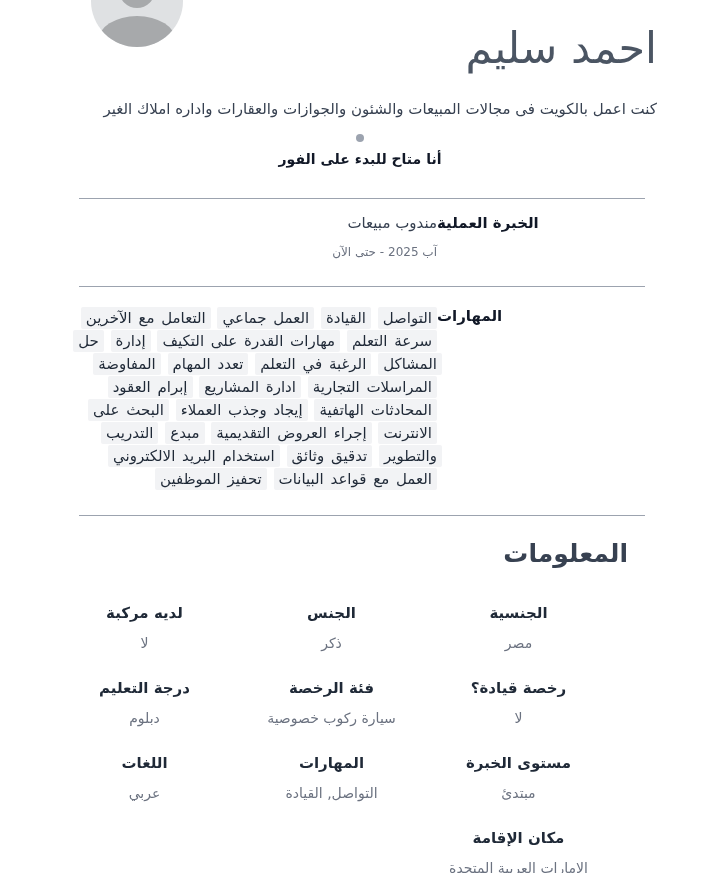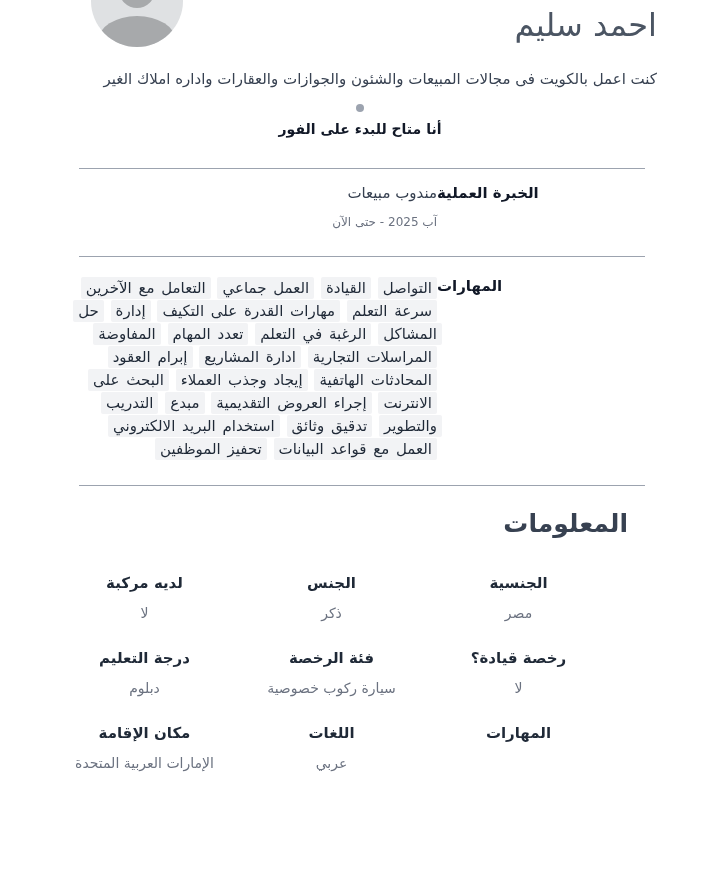--- a/index.html
+++ b/index.html
@@ -29,22 +29,22 @@
     position: absolute; top: 17px; left: 28px;
     width: 36px; height: 36px; border-radius: 50%;
     background: #a7a9ab;
   }
   .avatar .shoulders {
     position: absolute; top: 61px; left: 7px;
     width: 78px; height: 50px; border-radius: 50%;
     background: #a7a9ab;
   }
   h1.name {
-    padding-top: 4px;
-    font-size: 32px;
+    padding-top: 19px;
+    font-size: 43px;
     font-weight: 500;
     color: #4b5563;
     text-align: right;
     line-height: 1.35;
     letter-spacing: 0;
   }
   .desc {
     margin-top: 22px;
     font-size: 15px;
     color: #374151;
@@ -213,23 +213,28 @@
       <div class="info-cell">
         <div class="info-label">فئة الرخصة</div>
         <div class="info-value">سيارة ركوب خصوصية</div>
       </div>
 
       <div class="info-cell">
         <div class="info-label">درجة التعليم</div>
         <div class="info-value">دبلوم</div>
       </div>
 
+      <div class="info-cell">
+        <div class="info-label">مستوى الخبرة</div>
+        <div class="info-value">مبتدئ</div>
+      </div>
 
       <div class="info-cell">
         <div class="info-label">المهارات</div>
+        <div class="info-value">التواصل, القيادة</div>
       </div>
 
       <div class="info-cell">
         <div class="info-label">اللغات</div>
         <div class="info-value">عربي</div>
       </div>
 
       <div class="info-cell">
         <div class="info-label">مكان الإقامة</div>
         <div class="info-value">الإمارات العربية المتحدة</div>

